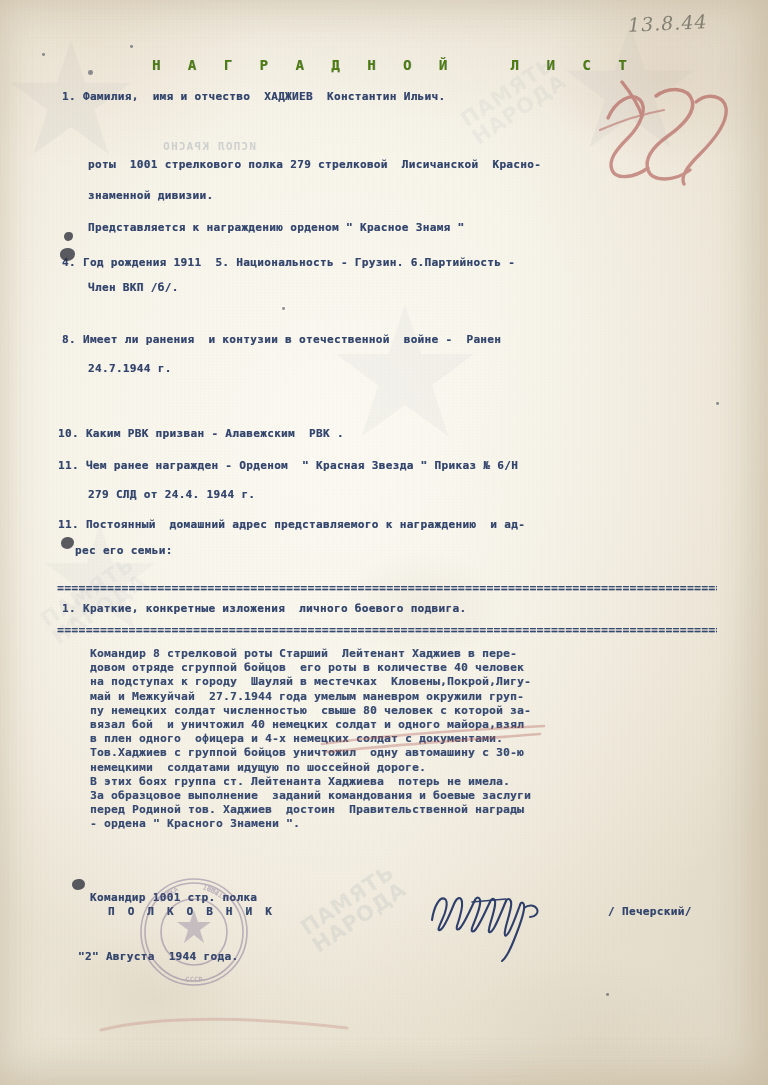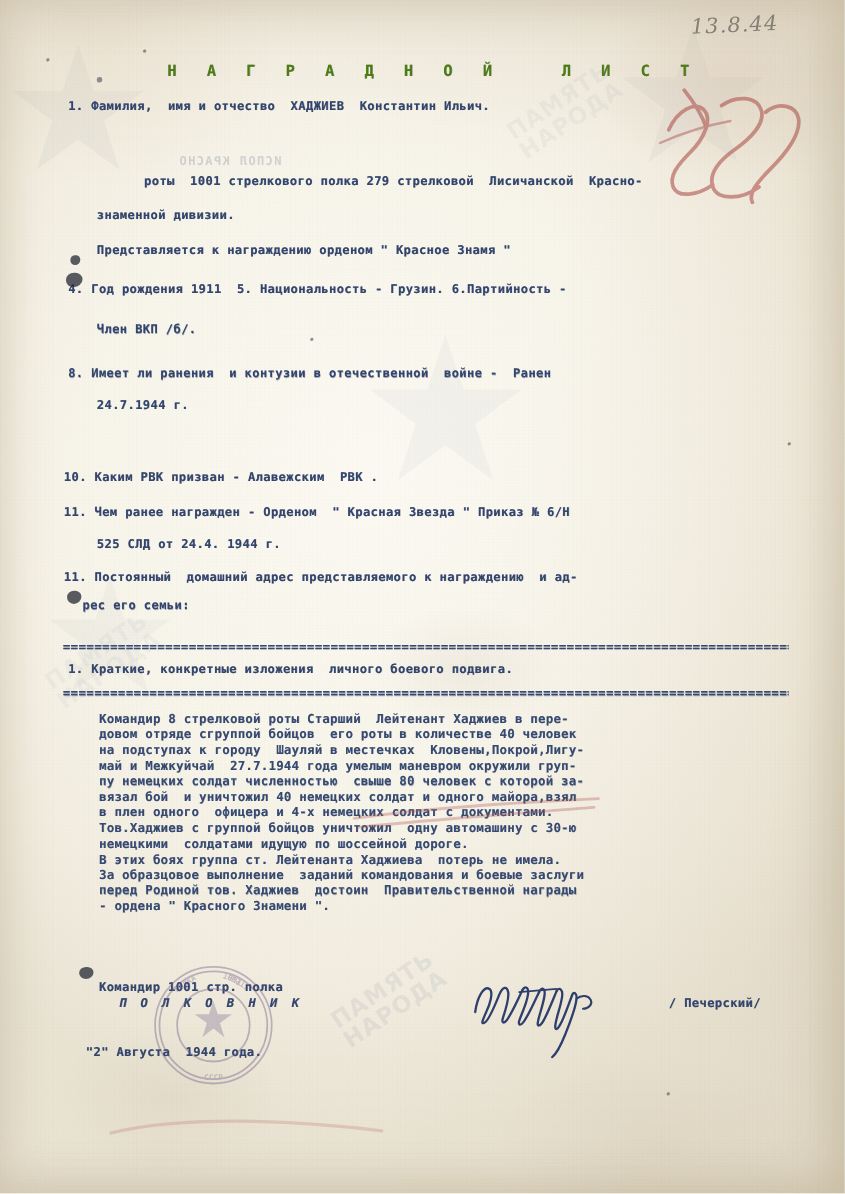--- a/index.html
+++ b/index.html
@@ -212,30 +212,30 @@
   </div>
 
   <div class="paper-stains"></div>
   <div class="paper-grain"></div>
 
   <div class="bleed-stamp" style="left:162px; top:140px;">ИСПОЛ КРАСНО</div>
 
   <div class="doc-title" style="left:152px; top:57px;">Н А Г Р А Д Н О Й   Л И С Т</div>
 
   <div class="tw" style="left:62px;  top:90px;">1. Фамилия,  имя и отчество  ХАДЖИЕВ  Константин Ильич.</div>
-  <div class="tw" style="left:88px;  top:158px;margin-left:43px;">роты  1001 стрелкового полка 279 стрелковой  Лисичанской  Красно-</div>
+  <div class="tw" style="left:88px;  top:158px;">роты  1001 стрелкового полка 279 стрелковой  Лисичанской  Красно-</div>
   <div class="tw" style="left:88px;  top:189px;">знаменной дивизии.</div>
   <div class="tw" style="left:88px;  top:221px;">Представляется к награждению орденом " Красное Знамя "</div>
   <div class="tw" style="left:62px;  top:256px;">4. Год рождения 1911  5. Национальность - Грузин. 6.Партийность -</div>
-  <div class="tw" style="left:88px;  top:281px;margin-top:12px;">Член ВКП /б/.</div>
+  <div class="tw" style="left:88px;  top:281px;">Член ВКП /б/.</div>
   <div class="tw" style="left:62px;  top:333px;">8. Имеет ли ранения  и контузии в отечественной  войне -  Ранен</div>
   <div class="tw" style="left:88px;  top:362px;">24.7.1944 г.</div>
   <div class="tw" style="left:58px;  top:427px;">10. Каким РВК призван - Алавежским  РВК .</div>
   <div class="tw" style="left:58px;  top:459px;">11. Чем ранее награжден - Орденом  " Красная Звезда " Приказ № 6/Н</div>
-  <div class="tw" style="left:88px;  top:488px;">525 СЛД от 24.4. 1944 г.</div>
+  <div class="tw" style="left:88px;  top:488px;">279 СЛД от 24.4. 1944 г.</div>
   <div class="tw" style="left:58px;  top:518px;">11. Постоянный  домашний адрес представляемого к награждению  и ад-</div>
   <div class="tw" style="left:75px;  top:544px;">рес его семьи:</div>
 
   <div class="sep" style="left:57px; top:581px; width:660px;">================================================================================================</div>
   <div class="tw" style="left:62px; top:602px;">1. Краткие, конкретные изложения  личного боевого подвига.</div>
   <div class="sep" style="left:57px; top:623px; width:660px;">================================================================================================</div>
 
   <div class="body-block" style="left:90px; top:647px;">Командир 8 стрелковой роты Старший  Лейтенант Хаджиев в пере-
 довом отряде сгруппой бойцов  его роты в количестве 40 человек
 на подступах к городу  Шауляй в местечках  Кловены,Покрой,Лигу-
@@ -244,21 +244,21 @@
 вязал бой  и уничтожил 40 немецких солдат и одного майора,взял
 в плен одного  офицера и 4-х немецких солдат с документами.
 Тов.Хаджиев с группой бойцов уничтожил  одну автомашину с 30-ю
 немецкими  солдатами идущую по шоссейной дороге.
 В этих боях группа ст. Лейтенанта Хаджиева  потерь не имела.
 За образцовое выполнение  заданий командования и боевые заслуги
 перед Родиной тов. Хаджиев  достоин  Правительственной награды
 - ордена " Красного Знамени ".</div>
 
   <div class="tw" style="left:90px;  top:891px;">Командир 1001 стр. полка</div>
-  <div class="tw" style="left:108px; top:905px; letter-spacing:3.2px;font-style:italic;">П О Л К О В Н И К</div>
+  <div class="tw" style="left:108px; top:905px; letter-spacing:3.2px;">П О Л К О В Н И К</div>
   <div class="tw" style="left:608px; top:905px;">/ Печерский/</div>
   <div class="tw" style="left:78px;  top:950px;">"2" Августа  1944 года.</div>
 
   <div class="seal" style="left:138px; top:876px;">
     <svg width="112" height="112" viewBox="0 0 112 112">
       <g fill="none" stroke="#6a5a86" stroke-width="1.6">
         <circle cx="56" cy="56" r="53"></circle>
         <circle cx="56" cy="56" r="49"></circle>
         <circle cx="56" cy="56" r="33"></circle>
       </g>

